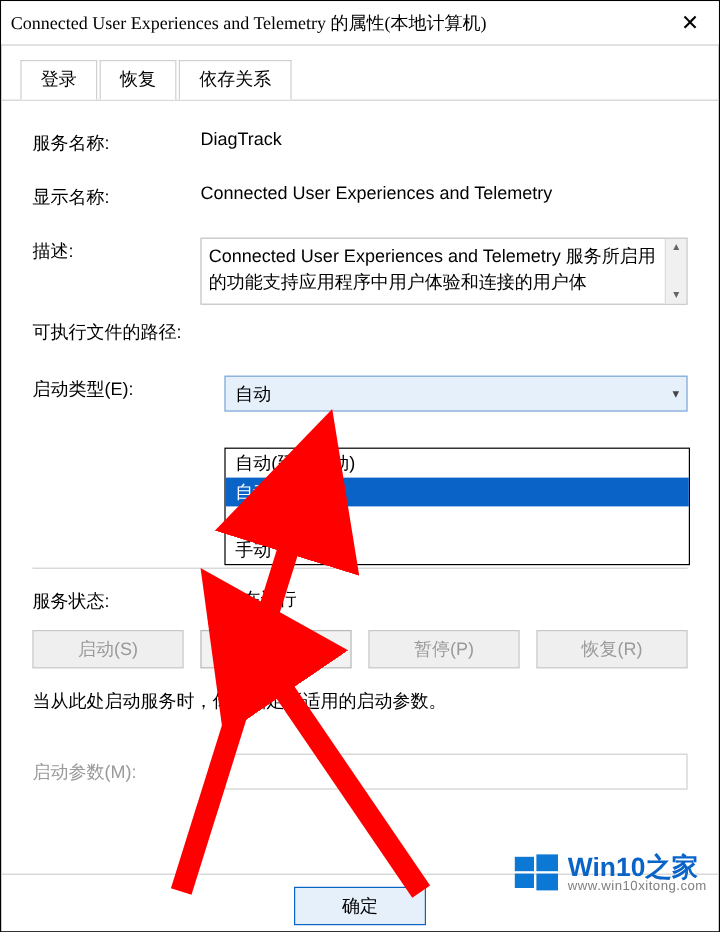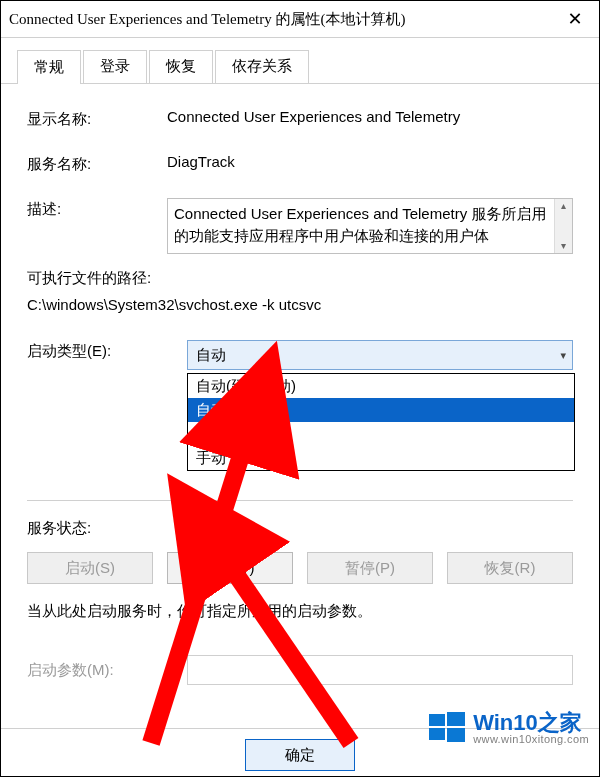--- a/index.html
+++ b/index.html
@@ -175,52 +175,50 @@
 
   <div class="titlebar">
     <div class="title">Connected User Experiences and Telemetry 的属性(本地计算机)</div>
     <div class="close">
       <span>✕</span>
     </div>
   </div>
   <div class="hr"></div>
 
   <div class="tabs">
-    <div class="tab active"><span>常规</span></div>
     <div class="tab"><span>登录</span></div>
     <div class="tab"><span>恢复</span></div>
     <div class="tab"><span>依存关系</span></div>
   </div>
 
   <div class="body">
 
     <div class="row">
+      <div class="label">服务名称:</div>
+      <div class="value">DiagTrack</div>
+    </div>
+
+    <div class="row">
       <div class="label">显示名称:</div>
       <div class="value">Connected User Experiences and Telemetry</div>
-    </div>
-
-    <div class="row">
-      <div class="label">服务名称:</div>
-      <div class="value">DiagTrack</div>
     </div>
 
     <div class="row" style="margin-bottom:10px">
       <div class="label">描述:</div>
       <div class="desc-box">
         <span>Connected User Experiences and Telemetry 服务所启用的功能支持应用程序中用户体验和连接的用户体</span>
         <div class="desc-scroll">
           <span>▴</span>
           <span>▾</span>
         </div>
       </div>
     </div>
 
     <div class="path-block">
       <div>可执行文件的路径:</div>
-      <div>C:\windows\System32\svchost.exe -k utcsvc</div>
     </div>
 
     <div class="row" style="margin-bottom:0">
       <div class="label" style="width:160px">启动类型(E):</div>
       <div class="select-box">
         <span>自动</span>
         <span class="chev">▾</span>
       </div>
     </div>
 

